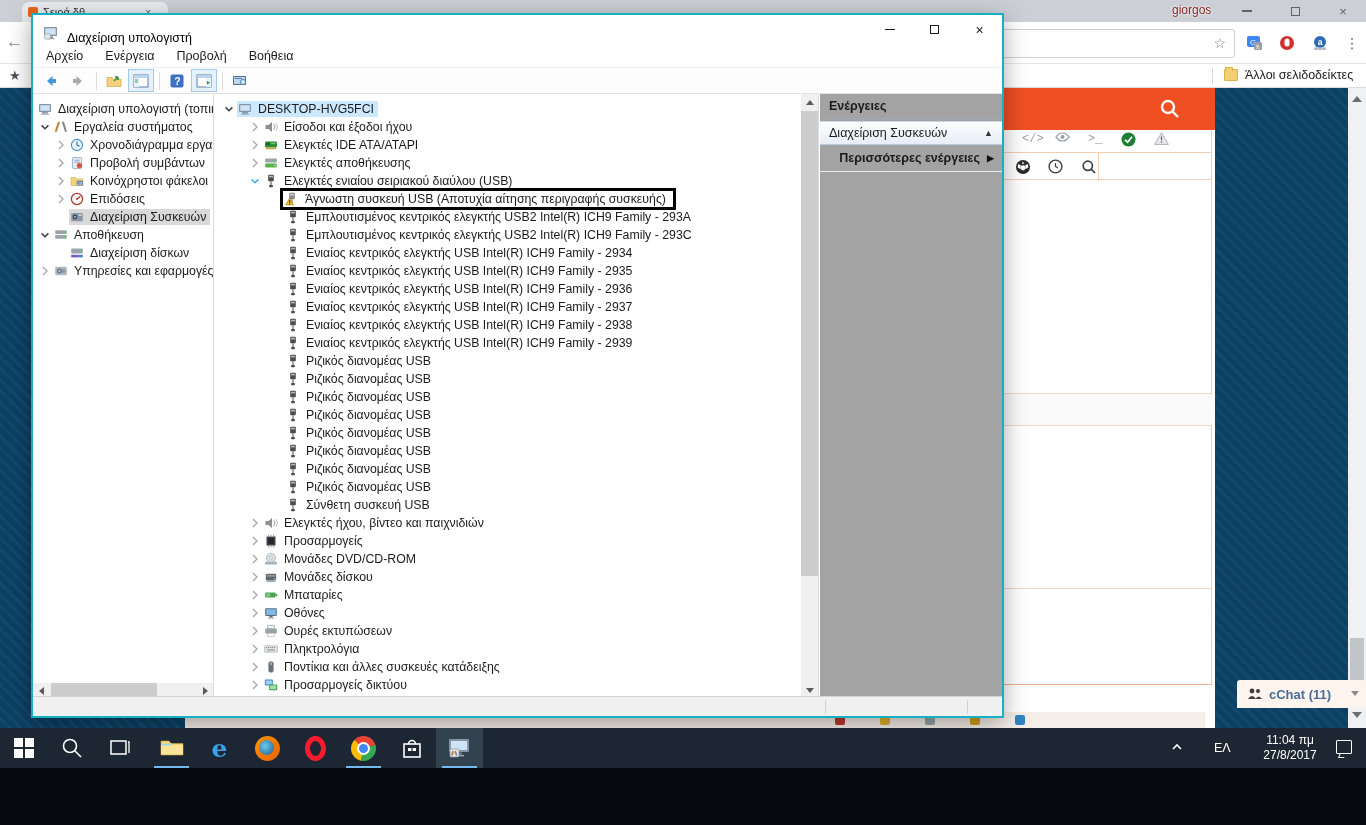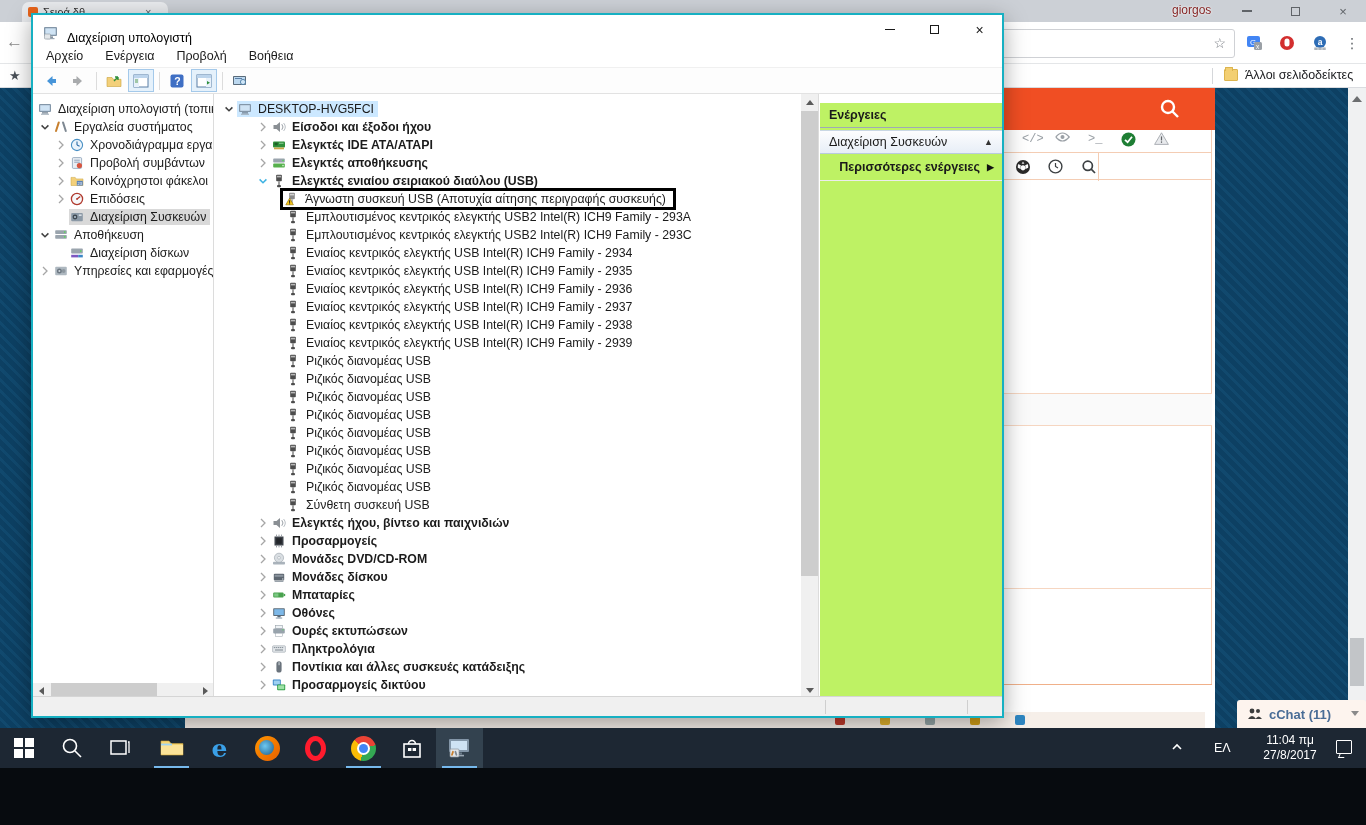--- a/index.html
+++ b/index.html
@@ -46,21 +46,21 @@
   .web-band { position:absolute; left:0; top:305px; width:612px; height:33px; background:#fafafa; border-top:1px solid #f6d6c1; border-bottom:1px solid #f6d6c1; }
   .web-line1 { position:absolute; left:0; top:500px; width:612px; height:1px; background:#f6d6c1; }
   .web-line2 { position:absolute; left:0; top:596px; width:612px; height:1px; background:#f0b089; }
   .web-foot { position:absolute; left:-415px; top:624px; width:1020px; height:16px; background:#f6efe9; }
   .foot-dot { position:absolute; top:3px; width:10px; height:10px; border-radius:2px; }
   .page-scrollbar { position:absolute; left:1348px; top:0; width:18px; height:640px; background:#f0f1f2; }
   .psb-arrow { position:absolute; left:4px; width:0; height:0; border-left:5px solid transparent; border-right:5px solid transparent; }
   .psb-up { top:8px; border-bottom:6px solid #6c6e70; }
   .psb-down { top:624px; border-top:6px solid #6c6e70; }
   .psb-thumb { position:absolute; left:2px; top:550px; width:14px; height:48px; background:#c2c5c8; }
-  .cchat { position:absolute; left:1237px; top:612px; width:129px; height:28px; background:#fdf4ee; border-radius:3px 3px 0 0; display:flex; align-items:center; padding-left:10px; }
+  .cchat { position:absolute; left:1237px; top:592px; width:129px; height:28px; background:#fdf4ee; border-radius:3px 3px 0 0; display:flex; align-items:center; padding-left:10px; }
   .cchat-label { font-size:13px; font-weight:bold; color:#4a6d96; margin-left:6px; }
   .cchat-caret { position:absolute; right:7px; top:11px; width:0; height:0; border-left:4px solid transparent; border-right:4px solid transparent; border-top:5px solid #8a8a8a; }
 
   
   .cm-window { position:absolute; left:31px; top:13px; width:973px; height:705px; z-index:5;
     background:#fff; border:2px solid #17b0c2; box-shadow:0 6px 22px rgba(0,0,0,.35); }
   .titlebar { position:absolute; left:0; top:0; width:969px; height:30px; background:#fff; display:flex; align-items:flex-end; }
   .title-icon { margin-left:10px; }
   .title-text { font-size:12.5px; color:#000; margin-left:8px; }
   .tb-btn { position:absolute; top:0; width:45px; height:29px; display:flex; align-items:center; justify-content:center; }
@@ -72,34 +72,34 @@
   .menu-item { font-size:12.5px; color:#1a1a1a; padding:3px 11px; }
 
   .cm-toolbar { position:absolute; left:0; top:52px; width:969px; height:27px; background:#fdfdfd; border-top:1px solid #f0f0f0; border-bottom:1px solid #e2e2e2; display:flex; align-items:center; padding-left:5px; }
   .tbtn { width:26px; height:23px; display:flex; align-items:center; justify-content:center; margin-right:1px; border:1px solid transparent; }
   .tbtn.active { background:#e5f1fb; border-color:#a4c9ea; }
   .tsep { width:1px; height:18px; background:#dcdcdc; margin:0 4px; }
 
   .cm-body { position:absolute; left:0; top:79px; width:969px; height:605px; background:#fff; }
   .pane-left { position:absolute; left:0; top:0; width:181px; height:605px; border-right:1px solid #dcdcdc; overflow:hidden; }
   .pane-main { position:absolute; left:182px; top:0; width:604px; height:605px; border-right:1px solid #dcdcdc; overflow:hidden; }
-  .pane-actions { position:absolute; left:787px; top:0; width:182px; height:605px; background:#bef264;margin-top:9px; }
+  .pane-actions { position:absolute; left:787px; top:0; width:182px; height:605px; background:#a3a3a3; }
 
   .tree { position:absolute; left:0; top:6px; width:100%; }
   .trow { position:relative; height:18px; display:flex; align-items:center; font-size:12.3px; color:#1b1b1b; white-space:nowrap; }
   .trow.boxed { z-index:3; overflow:visible; }
   .exp { width:16px; height:16px; flex:none; display:inline-flex; align-items:center; justify-content:center; }
   .chip { display:inline-flex; align-items:center; padding:1px 4px 1px 1px; }
   .chip.sel { background:#cce8ff; }
   .chip.sel.inactive { background:#d9d9d9; }
   .boxed .chip { border:3px solid #000; background:#fff; padding:1px 7px 1px 2px; margin-left:-5px; }
   .ticon { width:15px; height:14px; flex:none; display:inline-flex; }
   .tlabel { margin-left:5px; }
   .pane-main .lvl0 { padding-left:6px; }
-  .pane-main .lvl1 { padding-left:40px;font-weight:bold; }
+  .pane-main .lvl1 { padding-left:32px; }
   .pane-main .lvl2 { padding-left:54px; }
   .pane-left .lvl0 { padding-left:4px; }
   .pane-left .lvl1 { padding-left:4px; }
   .pane-left .lvl2 { padding-left:20px; }
 
   .vscroll { position:absolute; right:0; top:0; width:17px; height:605px; background:#f0f0f0; }
   .vs-btn { position:absolute; left:0; width:17px; height:17px; display:flex; align-items:center; justify-content:center; background:#f0f0f0; }
   .vs-up { top:0; } .vs-down { bottom:0; }
   .vs-thumb { position:absolute; left:0; top:17px; width:17px; height:465px; background:#cdcdcd; }
   .tri-up { width:0; height:0; border-left:4px solid transparent; border-right:4px solid transparent; border-bottom:5px solid #5a5a5a; }

